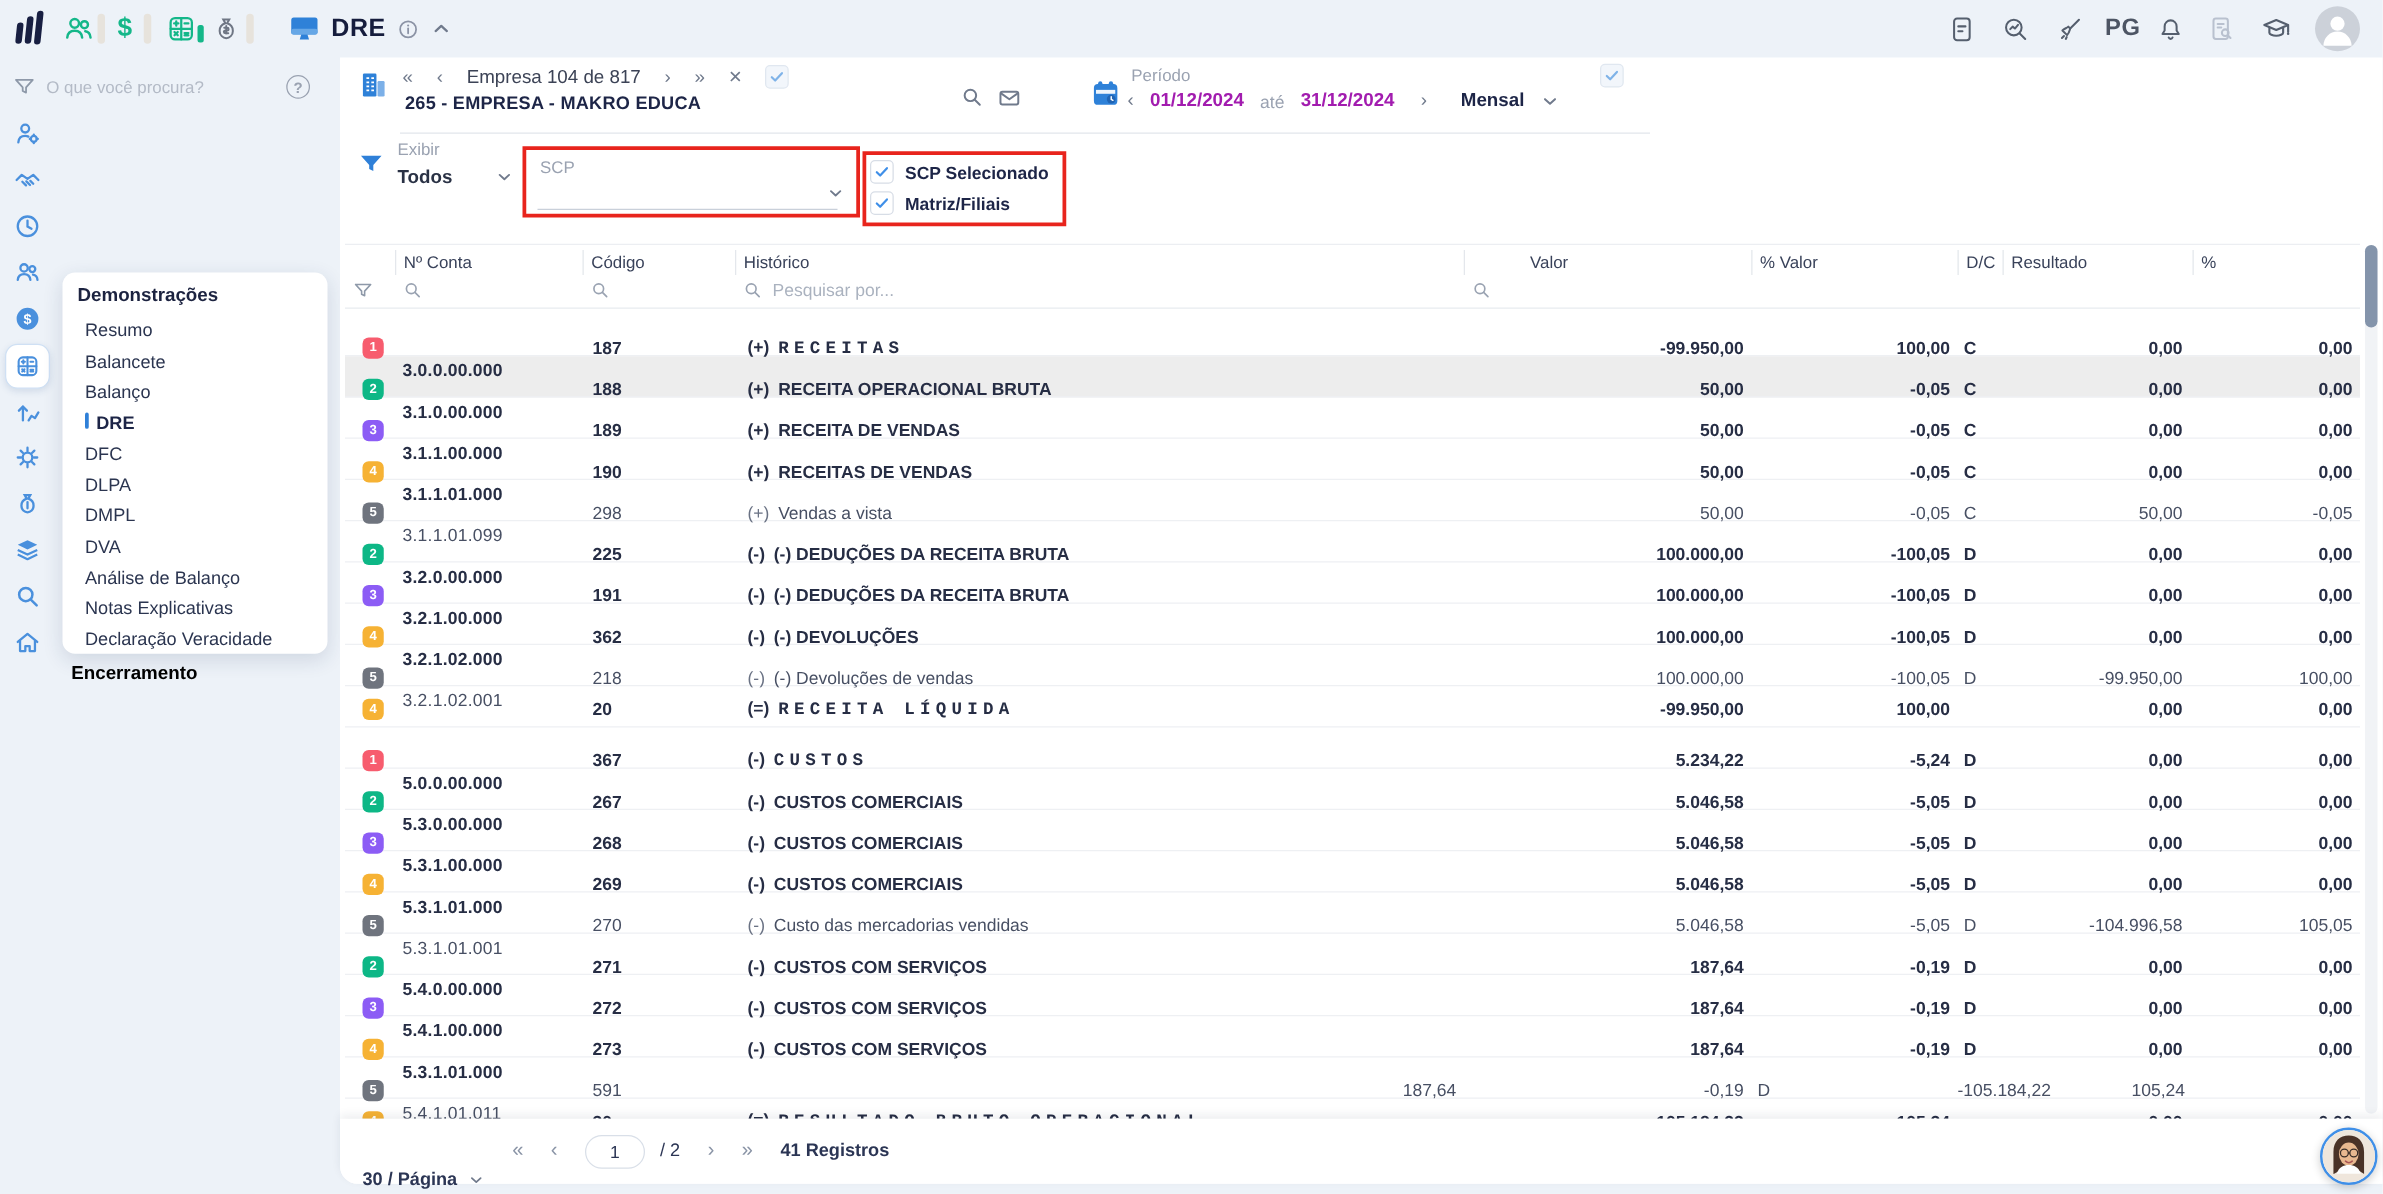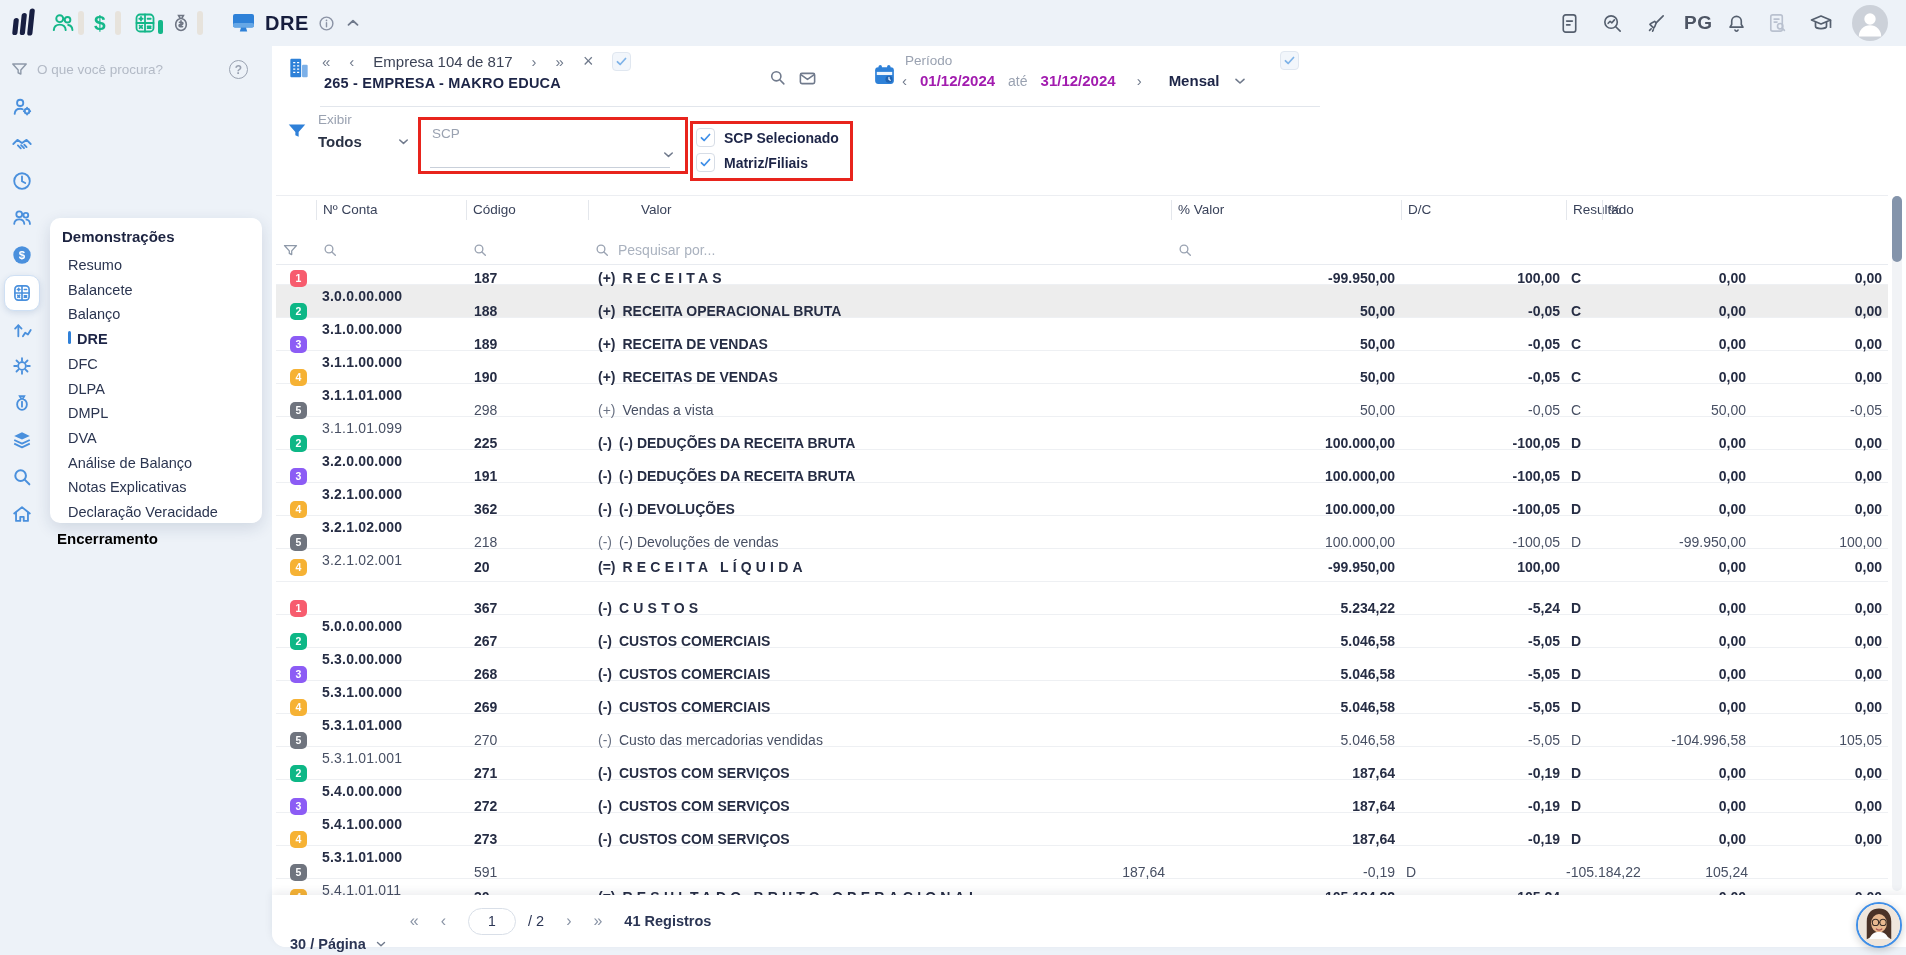--- a/index.html
+++ b/index.html
@@ -84,39 +84,39 @@
 
   
   .anno { position:absolute; border:3px solid #e8241d; z-index:40; pointer-events:none; }
 
   
   .tgrid { display:grid; grid-template-columns:40px 150px 122px 1fr 230px 165px 36px 152px 134px; align-items:center; }
   .thead { position:absolute; left:4px; right:18px; top:149px; height:28px; border-top:1px solid #eceef2; font-size:13.5px; color:#39425a; }
   .thead > div { padding-left:6px; height:20px; line-height:20px; border-left:1px solid #e4e7ec; }
   .thead > div:first-child, .thead > div.noline { border-left:none; }
   .thead .h-valor { padding-left:52px; }
-  .tfilter { position:absolute; left:4px; right:18px; top:190px; height:29px; color:#8e99a9; border-bottom:1px solid #e8ebf0; }
+  .tfilter { position:absolute; left:4px; right:18px; top:172px; height:29px; color:#8e99a9; border-bottom:1px solid #e8ebf0; }
   .tfilter .fc { display:flex; align-items:center; gap:8px; padding-left:6px; }
   .tfilter input { border:none; outline:none; background:transparent; font-size:14px; color:#3c4356; width:220px; font-family:inherit; }
   .tfilter input::placeholder { color:#aab2bf; }
 
   .tbody { position:absolute; left:4px; right:18px; top:206px; height:643px; overflow:hidden; }
   .trow { height:33px; border-bottom:1px solid #eef0f3; font-size:14px; color:#474f63; cursor:pointer; }
   .trow.selected { background:#ededed; }
   .trow.bold { font-weight:700; color:#262d44; }
   .c-badge { padding-left:14px; }
   .badge { width:17px; height:17px; border-radius:5px; color:#fff; font-size:10.5px; font-weight:700; display:flex; align-items:center; justify-content:center; }
   .lvl1 { background:#f75c6e; } .lvl2 { background:#0db786; } .lvl3 { background:#8c5cf5; }
   .lvl4 { background:#f6b234; } .lvl5 { background:#6f747e; }
   .c-conta { padding-left:6px; letter-spacing:.2px;margin-top:36px; }
   .c-cod { padding-left:8px; }
   .c-hist { padding-left:10px; white-space:nowrap; overflow:hidden; }
   .c-hist .op { margin-right:7px; }
   .trow:not(.bold) .op { color:#6a7284; }
-  .trow.spaced .hname { letter-spacing:.30em; }
+  .trow.spaced .hname { letter-spacing:.30em;font-family:Liberation Mono, monospace; }
   .c-num { text-align:right; }
   .c-valor { padding-right:6px; } .c-pvalor { padding-right:6px; }
   .c-dc { padding-left:5px; } .c-result { padding-right:8px; } .c-perc { padding-right:6px; }
 
   .vscroll { position:absolute; right:4px; top:150px; width:10px; height:695px; background:#f1f3f6; border-radius:5px; }
   .vscroll .thumb { position:absolute; left:0; top:0; width:10px; height:66px; border-radius:5px; background:#8494ab; cursor:grab; }
 
   
   .tfoot { position:absolute; left:0; bottom:0; width:1634px; height:52px; background:#fff; border-radius:0 0 0 14px; box-shadow:0 -3px 8px rgba(30,40,70,.08); display:flex; align-items:center; gap:22px; padding-left:18px; font-size:14.5px; color:#2b3554; }
   .tfoot .psize { display:flex; align-items:center; gap:8px; cursor:pointer; font-weight:600;margin-top:46px; }
@@ -480,20 +480,21 @@
           </svg>
         </span>
       <span class="cblabel">Matriz/Filiais</span>
     </div>
   </div>
 
   <div class="thead tgrid">
     <div class="noline"></div>
     <div>Nº Conta</div>
     <div>Código</div>
+    <div>Histórico</div>
     <div class="h-valor">Valor</div>
     <div>% Valor</div>
     <div>D/C</div>
     <div>Resultado</div>
     <div>%</div>
   </div>
   <div class="tfilter tgrid">
     <div class="fc">
       <svg width="17" height="17" viewBox="0 0 24 24" fill="none" stroke="#8e99a9" stroke-width="1.8" stroke-linejoin="round">
           <path d="M3.5 5h17l-6.8 7.6v5.2l-3.4-1.7v-3.5z"></path>

